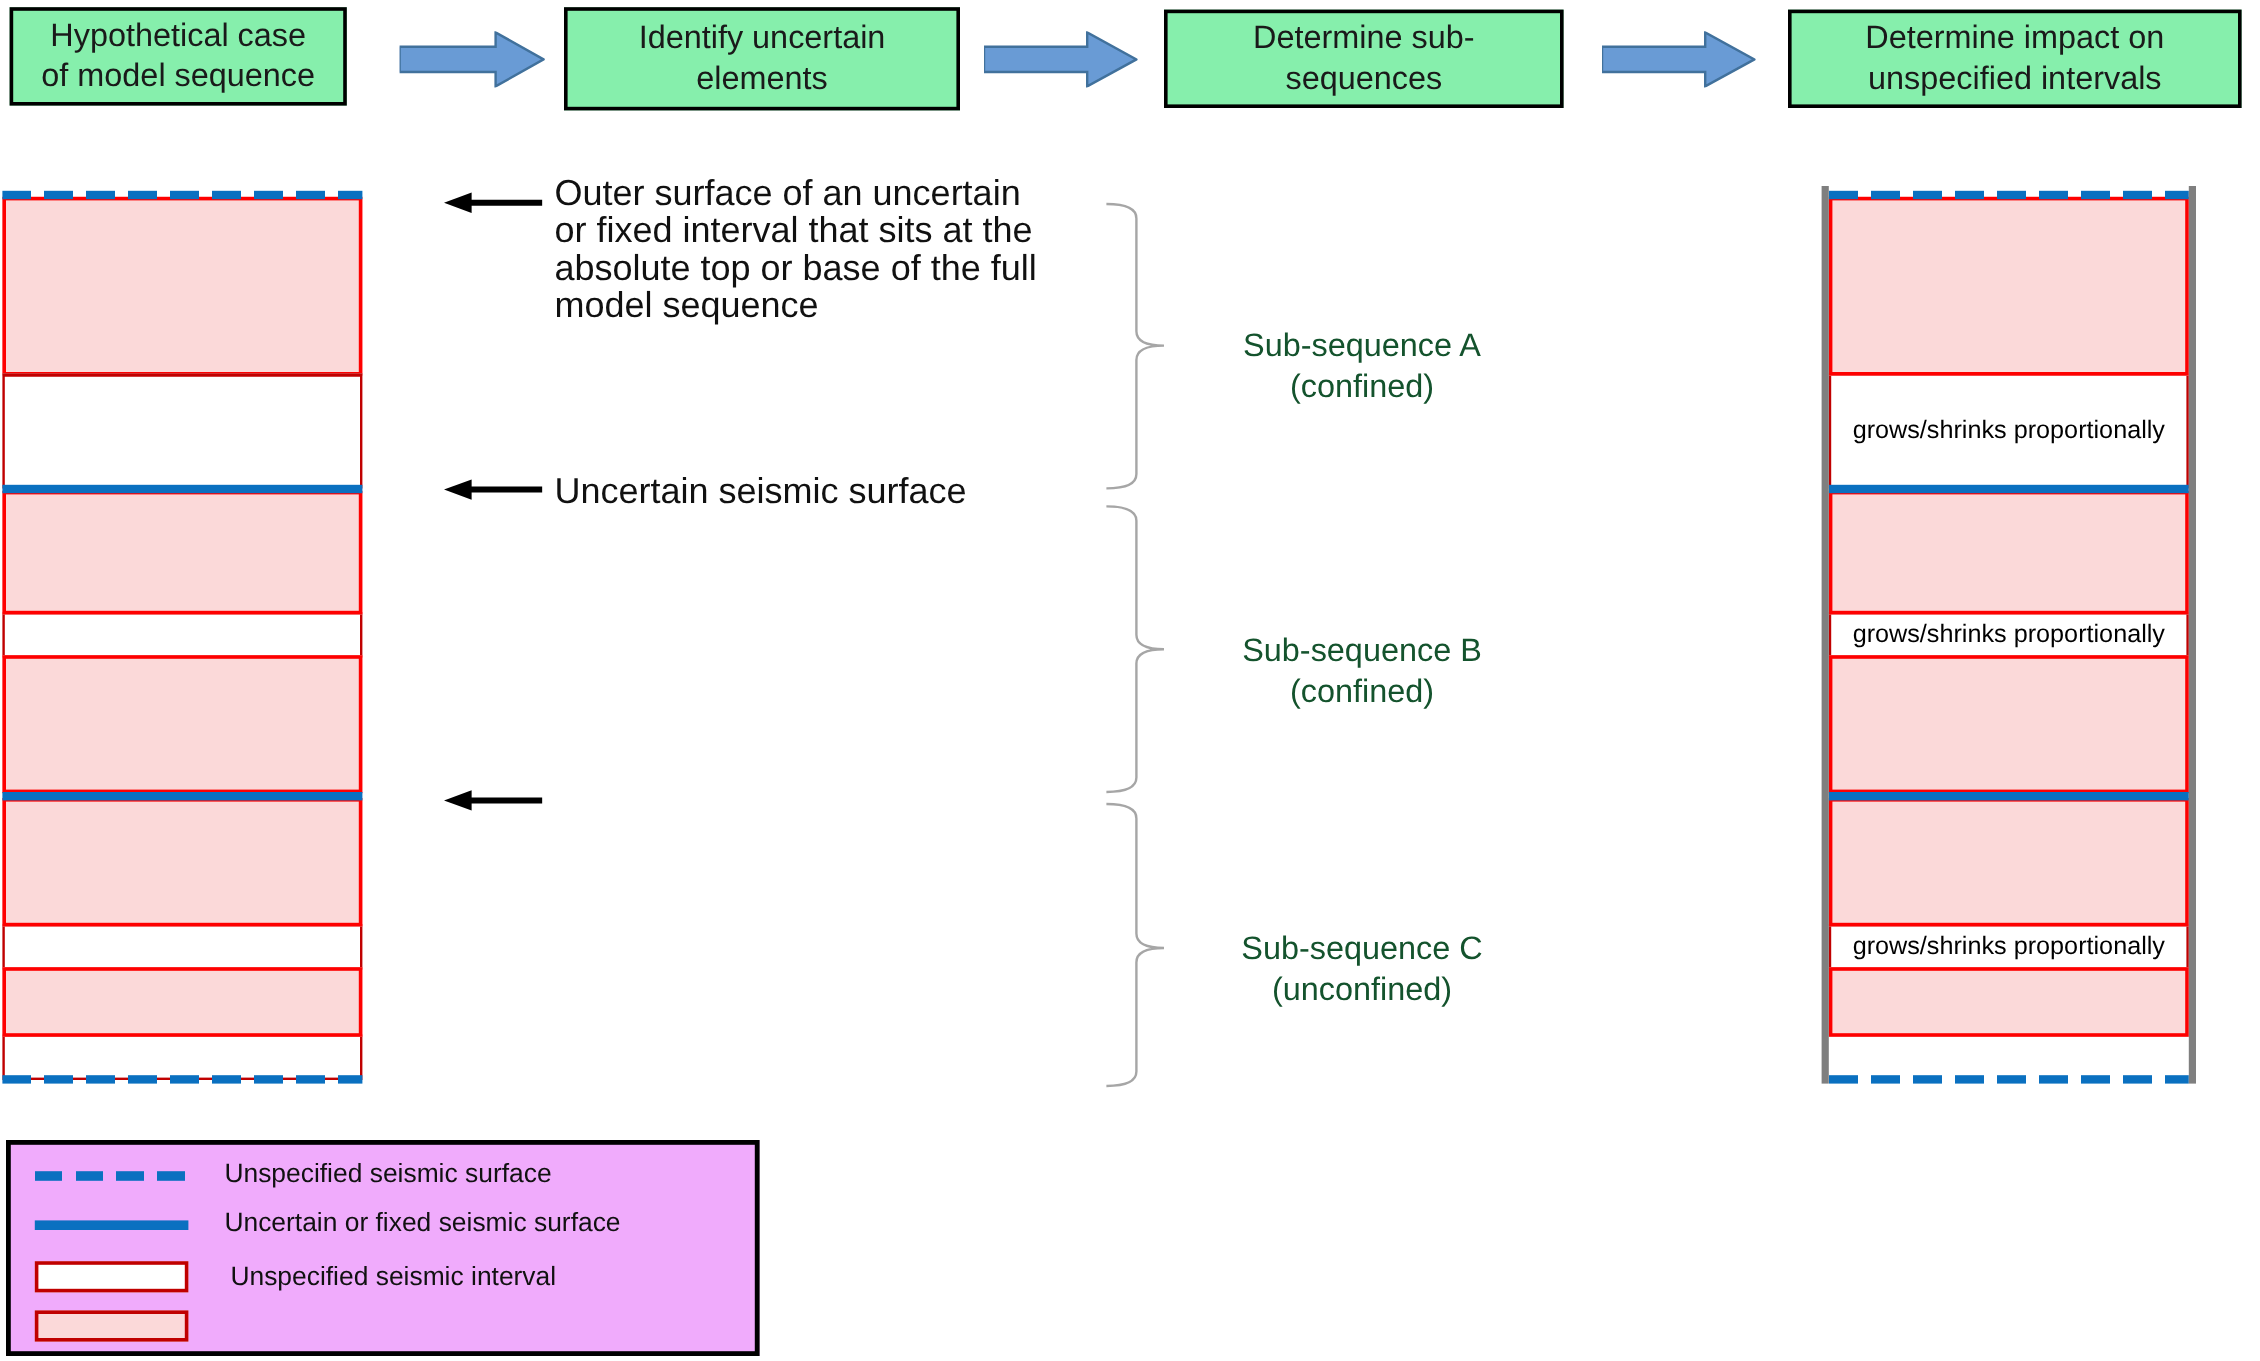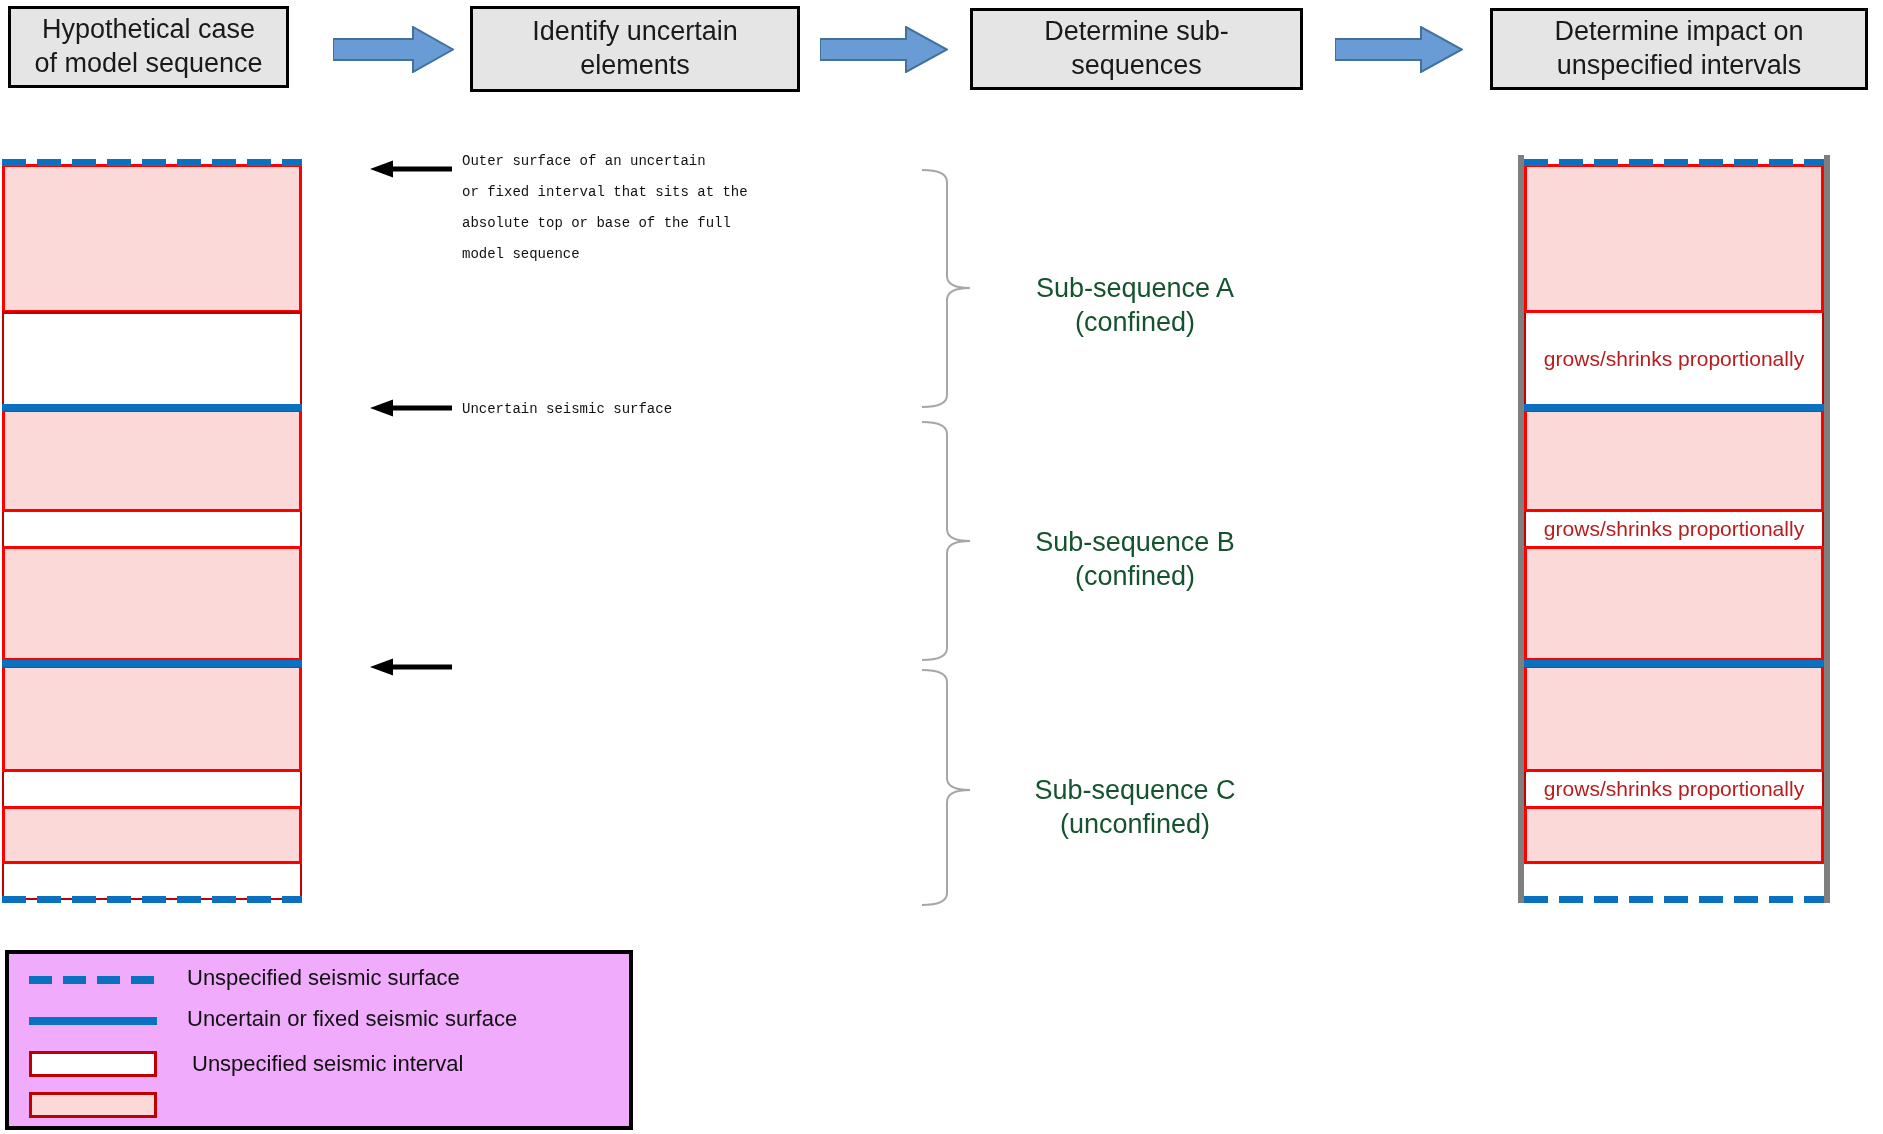--- a/index.html
+++ b/index.html
@@ -1,41 +1,41 @@
 <!DOCTYPE html>
 <html style="--surface-blue: #0a70c0; --interval-red: #fe0000; --unspecified-red: #c00000; --interval-pink-fill: #fbd9d9; --arrow-fill: #699bd5; --arrow-stroke: #41719c; --frame-gray: #7f7f7f; --brace-gray: #a6a6a6;"><head>
 <meta charset="utf-8">
 <style>
   html,body{margin:0;padding:0;background:#fff;}
   .canvas{position:relative;width:1883px;height:1134px;background:#fff;overflow:hidden;
           font-family:"Liberation Sans","DejaVu Sans",sans-serif;color:#1a1a1a;}
 
   
-  .fc-box{position:absolute;border:3px solid #000;background:#e5e5e5;display:flex;
+  .fc-box{position:absolute;border:3px solid #000;background:#86efac;display:flex;
           align-items:center;justify-content:center;text-align:center;
           font-size:27px;line-height:1.25;white-space:pre-line;box-sizing:border-box;}
   .block-arrow{position:absolute;}
 
   
   .col{position:absolute;top:155px;height:752px;}
   .band{position:absolute;box-sizing:border-box;width:300px;}
   .pink{background:var(--interval-pink-fill,#fbd9d9);border:3px solid var(--interval-red,#fe0000);z-index:2;}
   .white{background:#fff;border:2px solid var(--unspecified-red,#c00000);z-index:1;}
   .white.ontop{border-width:3px 2px 2px 2px;z-index:3;}
   .blueline{position:absolute;width:300px;height:7px;background:var(--surface-blue,#0a70c0);z-index:4;}
   .bluedash{position:absolute;width:300px;height:7px;z-index:5;
     background:repeating-linear-gradient(to right,var(--surface-blue,#0a70c0) 0 24px,transparent 24px 35px);}
   .grayside{position:absolute;top:0;width:6px;height:748px;background:var(--frame-gray,#7f7f7f);z-index:6;}
   .band-label{position:absolute;left:0;width:100%;height:100%;display:flex;align-items:center;
-              justify-content:center;font-size:21px;color:#b91c1c;z-index:3;}
+              justify-content:center;font-size:21px;color:#000000;z-index:3;}
   .band-label.big{font-size:23px;}
 
   
   .ann-arrow{position:absolute;}
-  .ann-text{position:absolute;font-size:14px;line-height:31px;white-space:pre-line;color:#111;font-family:Liberation Mono, monospace;}
+  .ann-text{position:absolute;font-size:30px;line-height:31px;white-space:pre-line;color:#111;}
   .brace-layer{position:absolute;left:0;top:0;z-index:1;pointer-events:none;}
   .subseq{position:absolute;left:965px;width:340px;text-align:center;font-size:27px;line-height:34px;color:#14532d;}
 
   
   .legend{position:absolute;left:5px;top:950px;width:628px;height:180px;border:4px solid #000;
           background:#f0abfc;box-sizing:border-box;}
   .lg-sym{position:absolute;left:20px;width:128px;box-sizing:border-box;}
   .lg-dash{height:8px;background:repeating-linear-gradient(to right,var(--surface-blue,#0a70c0) 0 23px,transparent 23px 34px);}
   .lg-line{height:8px;background:var(--surface-blue,#0a70c0);}
   .lg-box{height:26px;border:3px solid var(--unspecified-red,#c00000);background:#fff;}

